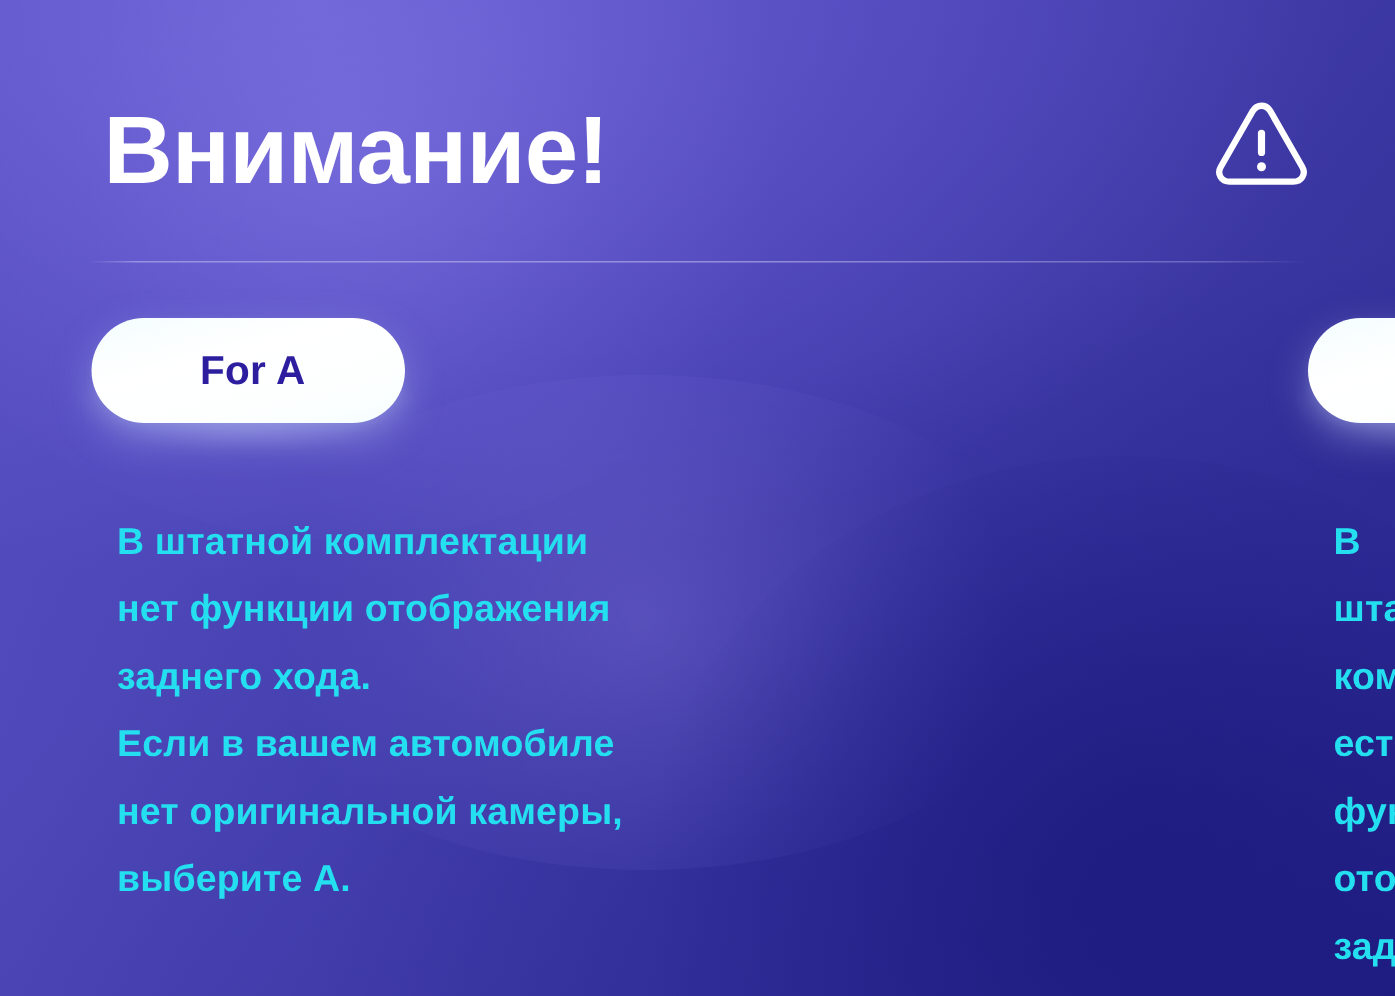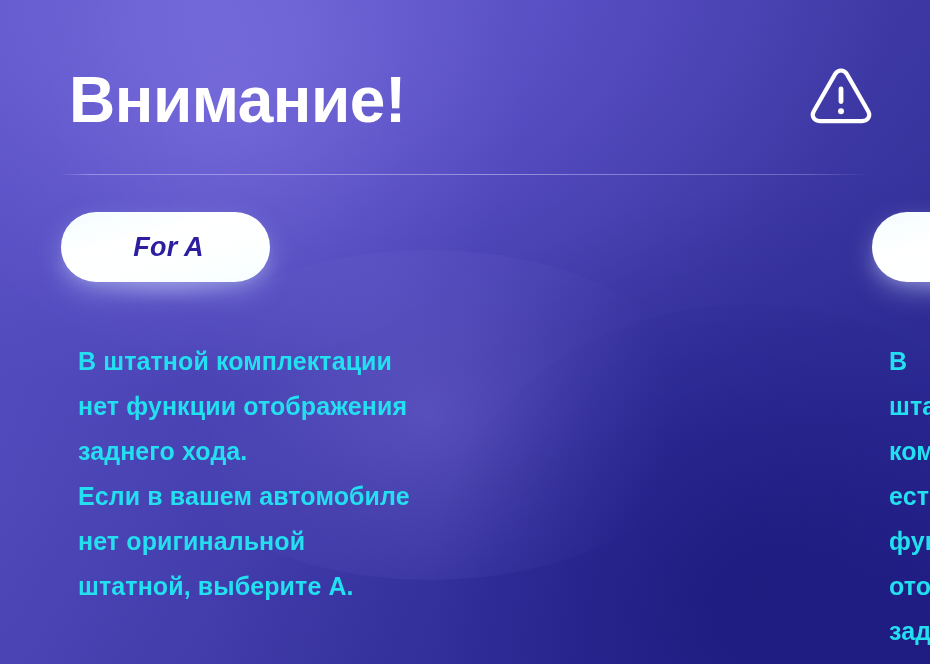--- a/index.html
+++ b/index.html
@@ -101,21 +101,20 @@
     width: 436px;
     padding-left: 61px;
     box-sizing: border-box;
   }
   .col.right { padding-left: 497px; width: 494px; margin-left: -61px; }
 
   .pill-wrap {
     position: relative;
     width: 209px;
     height: 70px;
-    font-style: italic;
   }
   
   .pill-glow {
     position: absolute;
     left: -4px;
     top: 26px;
     width: 217px;
     height: 60px;
     border-radius: 50%;
     background: radial-gradient(ellipse at 50% 35%, rgba(232,238,255,0.55) 0%, rgba(205,212,250,0.28) 45%, rgba(190,198,245,0.05) 72%, rgba(180,190,240,0) 85%);
@@ -177,21 +176,21 @@
 
   <div class="columns">
 
     <div class="col left">
       <div class="pill-wrap">
         <div class="pill-glow"></div>
         <div class="pill">For A</div>
       </div>
       <div class="body-text">
         <p>В штатной комплектации нет функции отображения заднего хода.</p>
-        <p>Если в вашем автомобиле нет оригинальной штатной, выберите А.</p>
+        <p>Если в вашем автомобиле нет оригинальной камеры, выберите А.</p>
       </div>
     </div>
 
     <div class="col right">
       <div class="pill-wrap">
         <div class="pill-glow"></div>
         <div class="pill">For B</div>
       </div>
       <div class="body-text">
         <p>В штатной комплектации есть функция отображения заднего хода.</p>

